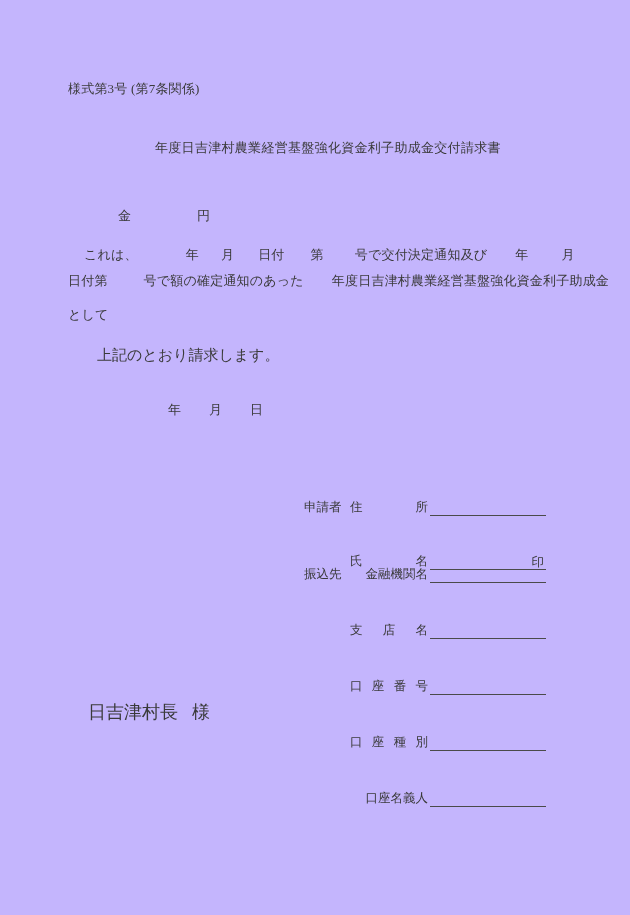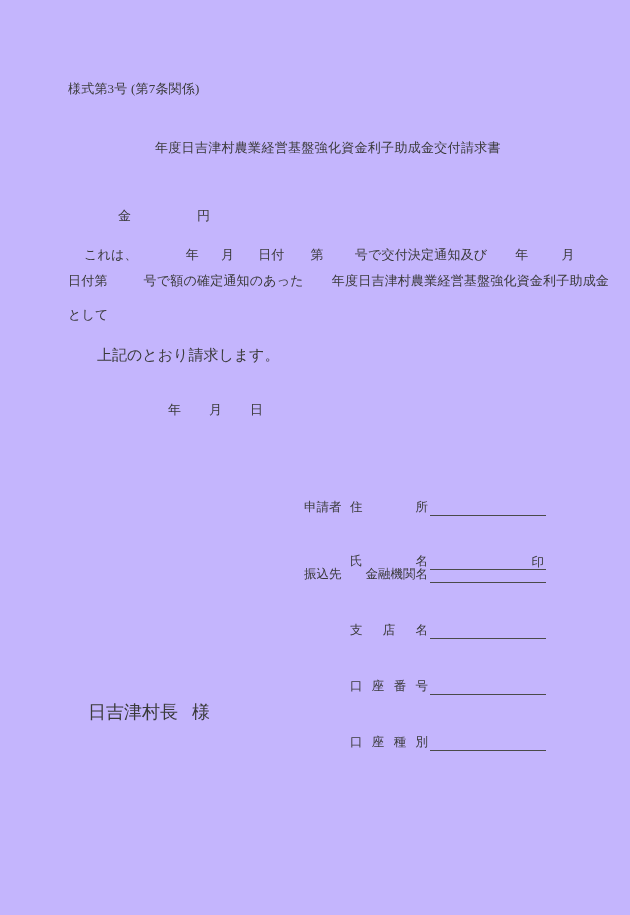--- a/index.html
+++ b/index.html
@@ -189,17 +189,22 @@
     <div class="field-row">
       <span class="row-head blank">　</span>
       <span class="row-label">口 座 番 号</span>
       <span class="rule"></span>
     </div>
     <div class="field-row">
       <span class="row-head blank">　</span>
       <span class="row-label">口 座 種 別</span>
       <span class="rule"></span>
     </div>
+    <div class="field-row">
+      <span class="row-head blank">　</span>
+      <span class="row-label tight">口座名義人</span>
+      <span class="rule"></span>
+    </div>
   </div>
 
   <div class="abs addressee"><span>日吉津村長</span><span class="asp"></span><span>様</span></div>
 
 </div>
 
 </body></html>

